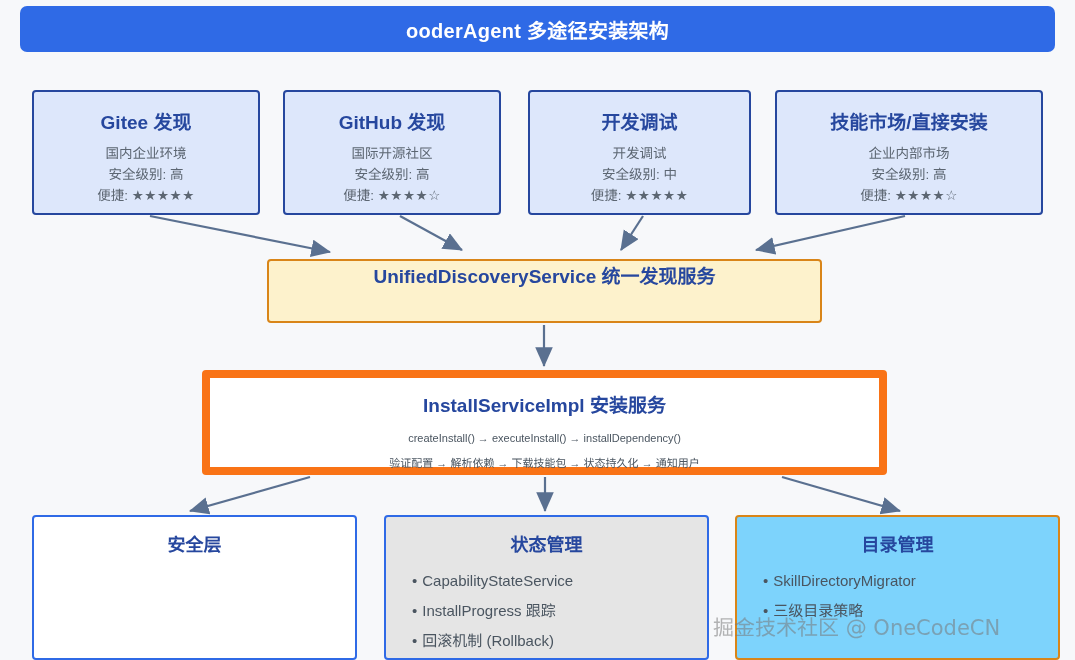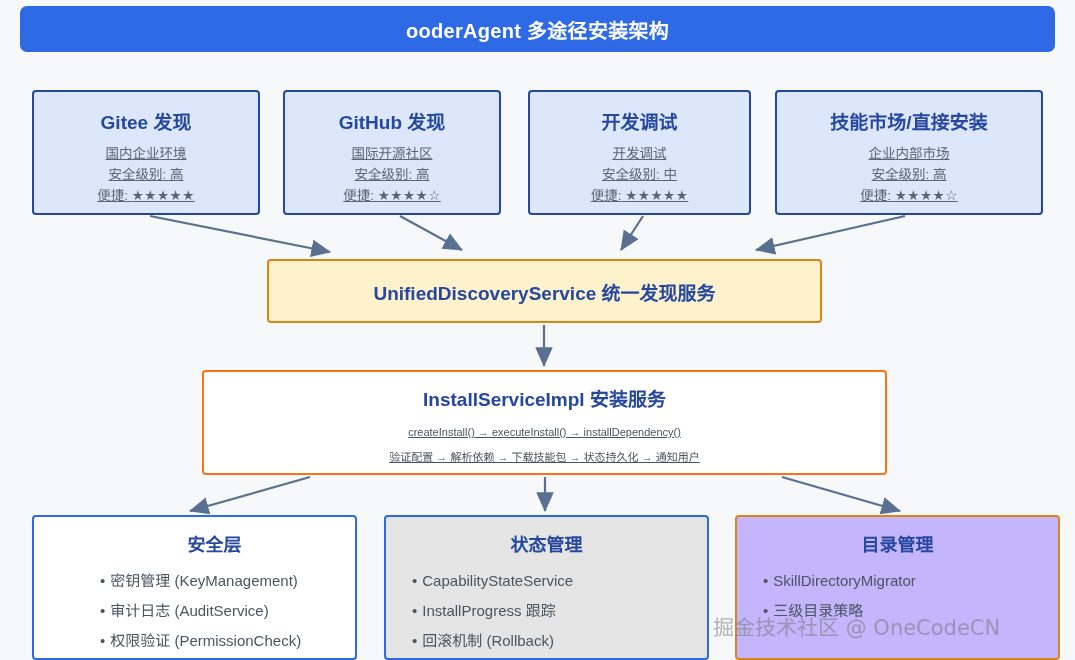--- a/index.html
+++ b/index.html
@@ -64,21 +64,20 @@
     z-index: 2;
   }
   .node-title {
     font-weight: bold;
     color: #26479e;
     text-align: center;
   }
   .node-line {
     color: #5c6672;
     text-align: center;
-    text-decoration: underline;
   }
 
   
   .src-box {
     background: #dde7fb;
     border: 2px solid #26479e;
     padding-top: 15px;
   }
   .src-box .node-title {
     font-size: 19px;
@@ -93,32 +92,31 @@
   }
 
   
   .udbox {
     left: 267px;
     top: 259px;
     width: 555px;
     height: 64px;
     background: #fdf2cc;
     border: 2px solid #d98518;
-    justify-content: center;
   }
   .udbox .node-title { font-size: 19px; }
 
   
   .isbox {
     left: 202px;
     top: 370px;
     width: 685px;
     height: 105px;
     background: #ffffff;
-    border: 2px solid #f97316;
+    border: 8px solid #f97316;
     padding-top: 12px;
   }
   .isbox .node-title {
     font-size: 19px;
     margin-bottom: 9px;
   }
   .isbox .node-line {
     font-size: 11px;
     line-height: 25px;
     color: #4a5560;
@@ -142,23 +140,23 @@
   }
   .bullet {
     font-size: 15px;
     line-height: 30px;
     color: #4a5560;
     text-align: left;
     white-space: nowrap;
   }
   .bullet .dot { margin-right: 5px; }
 
-  .bbox-security { left: 32px;  background:#ffffff; border:2px solid #2f6ae6;padding-left:40px; }
+  .bbox-security { left: 32px;  background:#ffffff; border:2px solid #2f6ae6; }
   .bbox-state    { left: 384px; background:#e5e5e5; border:2px solid #2f6ae6; }
-  .bbox-dir      { left: 735px; background:#c4b5fd; border:2px solid #d98518; }
+  .bbox-dir      { left: 735px; background:#7dd3fc; border:2px solid #d98518; }
 
   
   .watermark {
     position: absolute;
     left: 713px;
     top: 611px;
     font-size: 21px;
     color: rgba(120, 120, 120, 0.55);
     white-space: nowrap;
     z-index: 5;
@@ -241,25 +239,20 @@
   </div>
 
   <div class="node isbox">
     <div class="node-title">InstallServiceImpl 安装服务</div>
     <div class="node-line">createInstall() → executeInstall() → installDependency()</div>
     <div class="node-line">验证配置 → 解析依赖 → 下载技能包 → 状态持久化 → 通知用户</div>
   </div>
 
   <div class="node bbox bbox-security">
     <div class="node-title">安全层</div>
-    <div class="bullets">
-      <div class="bullet"><span class="dot">•</span><span>密钥管理 (KeyManagement)</span></div>
-      <div class="bullet"><span class="dot">•</span><span>审计日志 (AuditService)</span></div>
-      <div class="bullet"><span class="dot">•</span><span>权限验证 (PermissionCheck)</span></div>
-    </div>
   </div>
 
   <div class="node bbox bbox-state">
     <div class="node-title">状态管理</div>
     <div class="bullets">
       <div class="bullet"><span class="dot">•</span><span>CapabilityStateService</span></div>
       <div class="bullet"><span class="dot">•</span><span>InstallProgress 跟踪</span></div>
       <div class="bullet"><span class="dot">•</span><span>回滚机制 (Rollback)</span></div>
     </div>
   </div>

